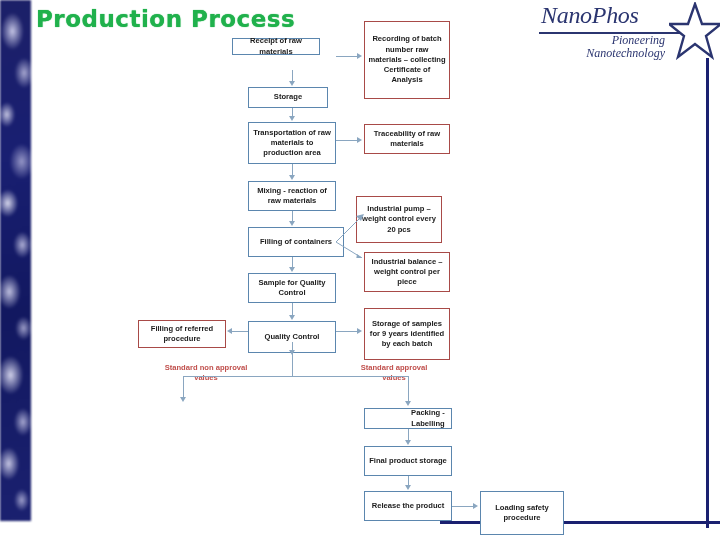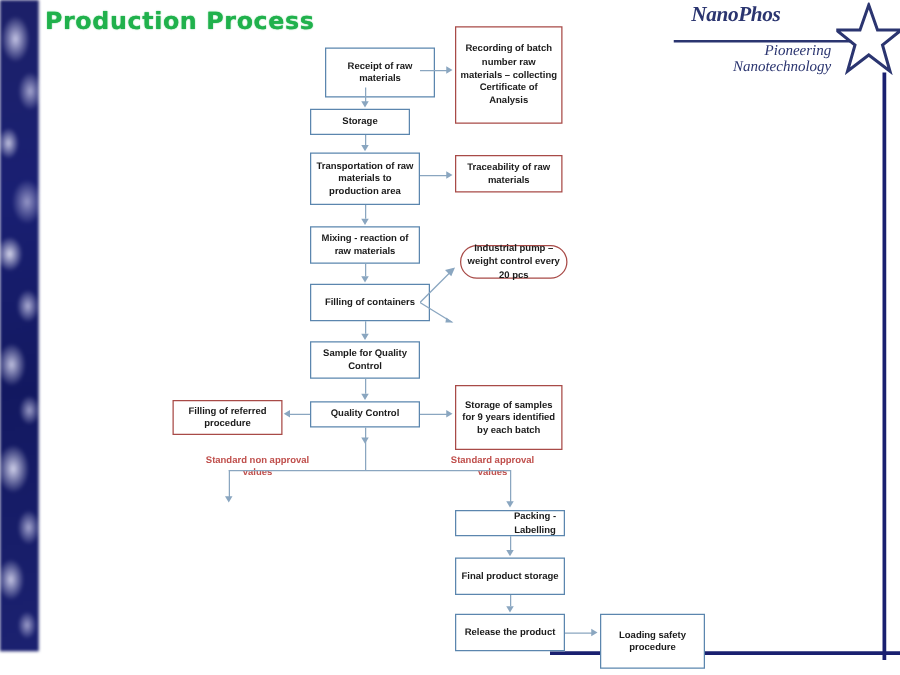--- a/index.html
+++ b/index.html
@@ -26,32 +26,32 @@
       radial-gradient(ellipse 15px 23px at 28% 89%,  rgba(220,220,243,.88) 0%, rgba(220,220,243,0) 72%),
       radial-gradient(ellipse 11px 16px at 70% 96%,  rgba(190,190,226,.80) 0%, rgba(190,190,226,0) 70%),
       linear-gradient(170deg,#1c2068 0%, #191f72 30%, #121860 60%, #1b2170 100%);
     filter:blur(1.2px);
   }
 
   
   #title{
     position:absolute;left:36px;top:6px;
     font-family:"DejaVu Sans", sans-serif;
-    font-size:19px;font-weight:bold;letter-spacing:.5px;
+    font-size:23px;font-weight:bold;letter-spacing:.5px;
     color:#20b14c;
     text-shadow:0 0 1px #20b14c;
     white-space:nowrap;
   }
 
   
   #logo{position:absolute;left:537px;top:2px;width:180px;height:58px;}
   #logo .brand{
-    position:absolute;left:16px;top:0;width:133px;
+    position:absolute;left:4px;top:0;width:133px;
     font-family:"Liberation Serif", serif;
-    font-style:italic;font-weight:bold;font-size:17px;
+    font-style:italic;font-weight:normal;font-size:24px;
     color:#2b3570;letter-spacing:-.3px;white-space:nowrap;
   }
   #logo .rule{
     position:absolute;left:2px;top:30px;width:142px;height:2px;background:#2b3570;
   }
   #logo .tag1,#logo .tag2{
     position:absolute;font-family:"Liberation Serif", serif;
     font-style:italic;font-size:12px;color:#2b3570;white-space:nowrap;
     text-align:right;width:130px;left:-2px;
   }
@@ -106,48 +106,49 @@
     <div class="tag1">Pioneering</div>
     <div class="tag2">Nanotechnology</div>
     <svg class="star" width="52" height="58" viewBox="0 0 52 58">
       <polygon points="26,2 33,22 52,22 37,34 43,55 26,42 9,55 15,34 0,22 19,22" fill="none" stroke="#2b3570" stroke-width="2.4" stroke-linejoin="miter"></polygon>
     </svg>
   </div>
 
   <div id="rule-vert"></div>
   <div id="rule-horz"></div>
 
-  <div class="box blue" style="left:260px;top:38px;width:88px;height:40px;">Receipt of raw materials</div>
+  <div class="box blue" style="left:232px;top:38px;width:88px;height:17px;">Receipt of raw materials</div>
 
   <div class="box blue" style="left:248px;top:87px;width:80px;height:21px;">Storage</div>
 
   <div class="box blue" style="left:248px;top:122px;width:88px;height:42px;">Transportation of raw materials to production area</div>
 
   <div class="box blue" style="left:248px;top:181px;width:88px;height:30px;">Mixing - reaction of raw materials</div>
 
   <div class="box blue" style="left:248px;top:227px;width:96px;height:30px;">Filling of containers</div>
 
   <div class="box blue" style="left:248px;top:273px;width:88px;height:30px;">Sample for Quality Control</div>
 
-  <div class="box blue" style="left:248px;top:321px;width:88px;height:21px;">Quality Control</div>
+  <div class="box blue" style="left:248px;top:321px;width:88px;height:32px;">Quality Control</div>
 
   <div class="box blue" style="left:364px;top:408px;width:88px;height:21px;padding-left:43px;">Packing - Labelling</div>
 
   <div class="box blue" style="left:364px;top:446px;width:88px;height:30px;">Final product storage</div>
 
   <div class="box blue" style="left:364px;top:491px;width:88px;height:30px;">Release the product</div>
 
   <div class="box blue" style="left:480px;top:491px;width:84px;height:44px;">Loading safety procedure</div>
 
   <div class="box red" style="left:364px;top:21px;width:86px;height:78px;">Recording of batch number raw materials – collecting Certificate of Analysis</div>
 
   <div class="box red" style="left:364px;top:124px;width:86px;height:30px;">Traceability of raw materials</div>
 
-  <div class="box red" style="left:368px;top:196px;width:86px;height:27px;border-radius:18px;">Industrial pump – weight control every 20 pcs</div>
-
+  <div class="box red" style="left:356px;top:196px;width:86px;height:47px;">Industrial pump – weight control every 20 pcs</div>
+
+  <div class="box red" style="left:364px;top:252px;width:86px;height:40px;">Industrial balance – weight control per piece</div>
 
   <div class="box red" style="left:364px;top:308px;width:86px;height:52px;">Storage of samples for 9 years identified by each batch</div>
 
   <div class="box red" style="left:138px;top:320px;width:88px;height:28px;">Filling of referred procedure</div>
 
 
   <div class="lbl" style="left:348px;top:363px;width:92px;">Standard approval values</div>
 
   <div class="lbl" style="left:160px;top:363px;width:92px;">Standard non approval values</div>
 

